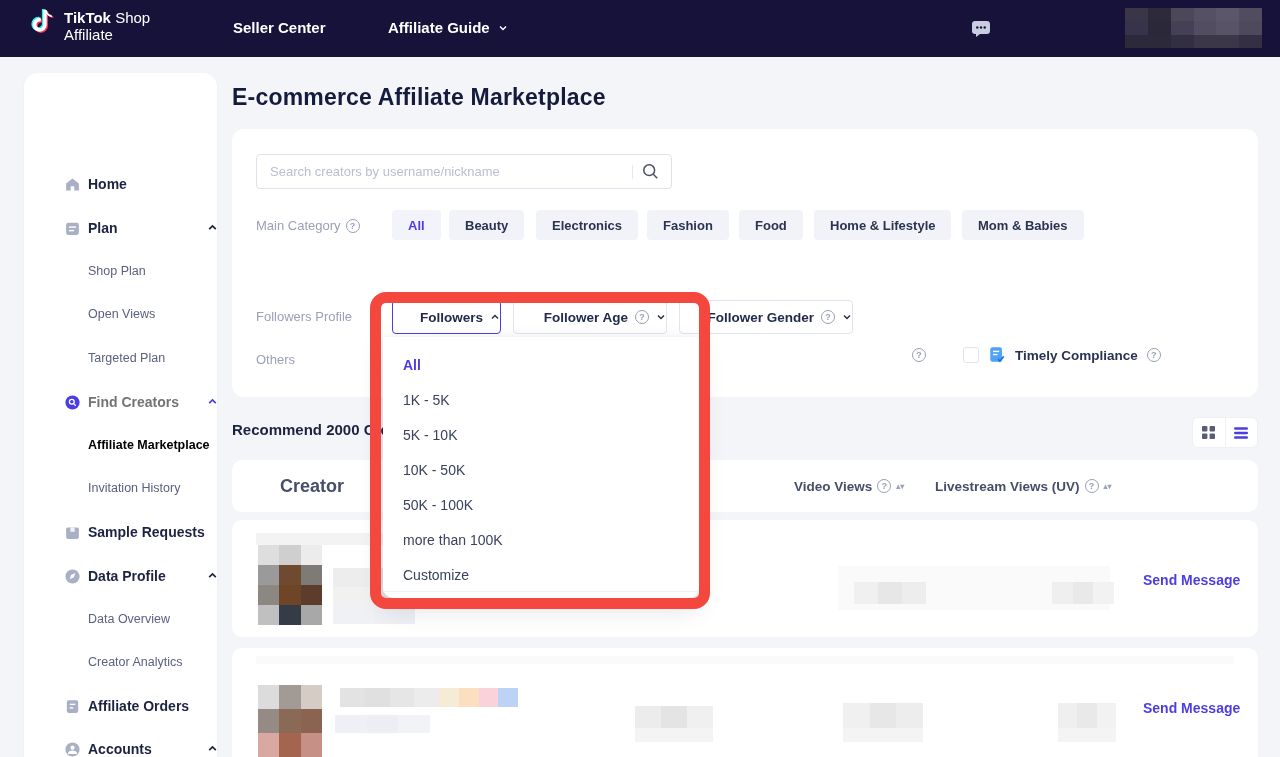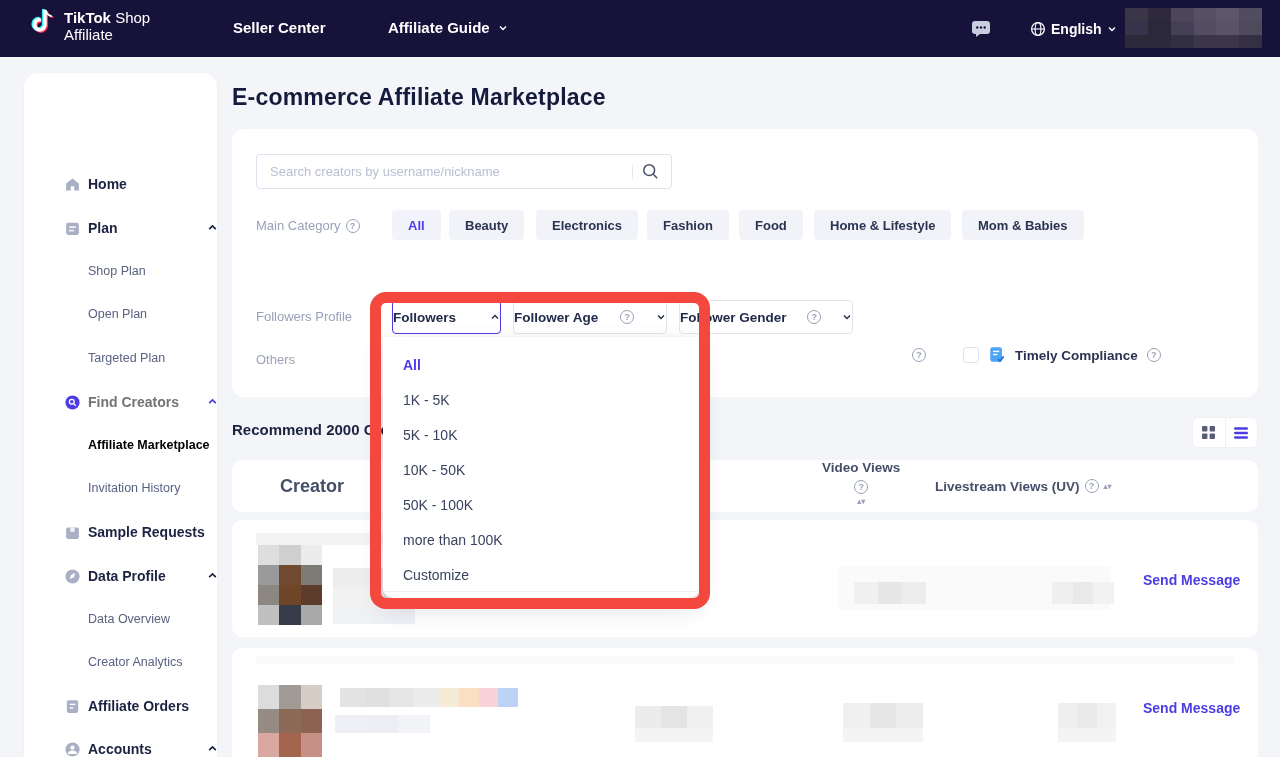--- a/index.html
+++ b/index.html
@@ -37,21 +37,21 @@
 
   #search-box { position:absolute; left:24px; top:25px; width:416px; height:35px; border:1px solid #dfe2ec; border-radius:4px; display:flex; align-items:center; background:#fff; }
   #search-box input { flex:1; border:0; outline:none; font-size:13px; color:#333c5a; padding:0 10px 0 13px; font-family:"Liberation Sans",sans-serif; background:transparent; }
   #search-box input::placeholder { color:#b9bed1; }
   #search-divider { width:1px; height:14px; background:#e4e7f0; margin-right:9px; }
 
   .f-label { position:absolute; left:24px; font-size:13px; color:#9aa1b8; display:flex; align-items:center; gap:5px; }
   .chip { position:absolute; height:30px; background:#f2f3f8; border-radius:4px; font-size:13px; font-weight:600; color:#2a3352; display:flex; align-items:center; justify-content:center; padding:0 16px; cursor:pointer; white-space:nowrap; }
   .chip.sel { background:#f3f3fc; color:#4b3de3; }
 
-  .fbtn { position:absolute; height:34px; background:#fff; border:1px solid #e1e4ee; border-radius:4px; display:flex; align-items:center; justify-content:space-between; gap:7px; font-size:13.5px; font-weight:600; color:#222b4a; cursor:pointer; }
+  .fbtn { position:absolute; height:34px; background:#fff; border:1px solid #e1e4ee; border-radius:4px; display:flex; align-items:center; justify-content:flex-end; gap:7px; font-size:13.5px; font-weight:600; color:#222b4a; cursor:pointer; }
   .fbtn.open { border-color:#4b3de3; }
 
   #others-row { position:absolute; left:680px; top:217px; display:flex; align-items:center; gap:9px; }
   .checkbox { width:16px; height:16px; border:1.5px solid #dfe3ef; border-radius:3px; background:#fff; cursor:pointer; flex:0 0 auto; }
 
   
   #followers-dropdown { position:absolute; left:383px; top:337px; width:316px; height:261px; background:#fff; border-radius:2px 2px 10px 10px; box-shadow:0 10px 26px rgba(25,30,70,.14), 0 2px 6px rgba(25,30,70,.08); z-index:10; padding-top:10px; }
   .dd-item { height:35px; display:flex; align-items:center; padding:0 20px; font-size:14px; color:#39425e; cursor:pointer; }
   .dd-item.sel { color:#4b3de3; font-weight:700; }
   #followers-dropdown .dd-sep { position:absolute; left:0; bottom:6px; width:100%; height:1px; background:#eef1f6; }
@@ -104,33 +104,20 @@
         </span>
     </div>
     <div class="nav-right" style="left:971px;">
       <svg width="20" height="18" viewBox="0 0 20 18">
         <rect x="1" y="1" width="18" height="13" rx="3.2" fill="#c9cde0"></rect>
         <path d="M5 14 L5 17 L9 14 Z" fill="#c9cde0"></path>
         <circle cx="6.3" cy="7.5" r="1.2" fill="#16123a"></circle>
           <circle cx="10" cy="7.5" r="1.2" fill="#16123a"></circle>
           <circle cx="13.7" cy="7.5" r="1.2" fill="#16123a"></circle>
       </svg>
-    </div>
-    <div class="nav-right" style="left:1030px; gap:5px;">
-      <svg width="16" height="16" viewBox="0 0 16 16">
-        <circle cx="8" cy="8" r="6.4" fill="none" stroke="#fff" stroke-width="1.2"></circle>
-        <ellipse cx="8" cy="8" rx="2.9" ry="6.4" fill="none" stroke="#fff" stroke-width="1.1"></ellipse>
-        <line x1="1.6" y1="8" x2="14.4" y2="8" stroke="#fff" stroke-width="1.1"></line>
-      </svg>
-      <span style="font-size:14px; font-weight:600;">English</span>
-      <span class="chev">
-          <svg width="10" height="10" viewBox="0 0 10 10">
-            <polyline points="2,3.5 5,6.5 8,3.5" fill="none" stroke="#fff" stroke-width="1.4"></polyline>
-          </svg>
-        </span>
     </div>
     <div class="abs mosaic" style="left: 1125px; top: 8px; width: 137px; height: 40px; grid-template-columns: repeat(6, 1fr);">
         <i style="background: rgb(58, 53, 71);"></i>
         <i style="background: rgb(46, 42, 60);"></i>
         <i style="background: rgb(76, 71, 89);"></i>
         <i style="background: rgb(85, 80, 100);"></i>
         <i style="background: rgb(91, 86, 105);"></i>
         <i style="background: rgb(81, 76, 95);"></i>
         <i style="background: rgb(55, 51, 74);"></i>
         <i style="background: rgb(43, 40, 57);"></i>
@@ -159,21 +146,21 @@
             <rect x="3" y="4" width="18" height="17" rx="3" fill="#a9afc4"></rect>
             <line x1="7" y1="10" x2="17" y2="10" stroke="#fff" stroke-width="2"></line>
             <line x1="7" y1="15" x2="14" y2="15" stroke="#fff" stroke-width="2"></line>
           </svg></span>
       <span class="lbl">Plan</span>
       <span class="caret"><svg width="11" height="11" viewBox="0 0 10 10">
             <polyline points="2,6.5 5,3.5 8,6.5" fill="none" stroke="currentColor" stroke-width="1.5"></polyline>
           </svg></span>
     </div>
     <div class="side-sub" style="top:191px;">Shop Plan</div>
-    <div class="side-sub" style="top:234px;">Open Plan</div>
+    <div class="side-sub" style="top:234px;">Open Views</div>
     <div class="side-sub" style="top:278px;">Targeted Plan</div>
     <div class="side-item" style="top:314px;">
       <span class="ic"><svg viewBox="0 0 24 24" width="17" height="17">
             <circle cx="12" cy="12" r="10" fill="#4b3de3"></circle>
             <circle cx="11" cy="11" r="3.4" fill="none" stroke="#fff" stroke-width="1.8"></circle>
             <line x1="13.6" y1="13.6" x2="16.6" y2="16.6" stroke="#fff" stroke-width="1.8"></line>
           </svg></span>
       <span class="lbl purple">Find Creators</span>
       <span class="caret purple"><svg width="11" height="11" viewBox="0 0 10 10">
             <polyline points="2,6.5 5,3.5 8,6.5" fill="none" stroke="currentColor" stroke-width="1.5"></polyline>
@@ -304,21 +291,21 @@
           <rect x="1" y="5.7" width="14" height="2.6" rx="1.3" fill="#4b3de3"></rect>
           <rect x="1" y="10.2" width="14" height="2.6" rx="1.3" fill="#4b3de3"></rect>
       </svg>
     </div>
   </div>
 
   <div class="card" id="table-head">
     <div class="th" style="left:48px;">
       <span style="font-size:18px;">Creator</span>
     </div>
-    <div class="th" style="left:590px;flex-direction:column;">
+    <div class="th" style="left:562px;">
       <span>Video Views</span>
       <span class="help">?</span>
       <span class="sort">▴▾</span>
     </div>
     <div class="th" style="left:703px;">
       <span>Livestream Views (UV)</span>
       <span class="help">?</span>
       <span class="sort">▴▾</span>
     </div>
   </div>

